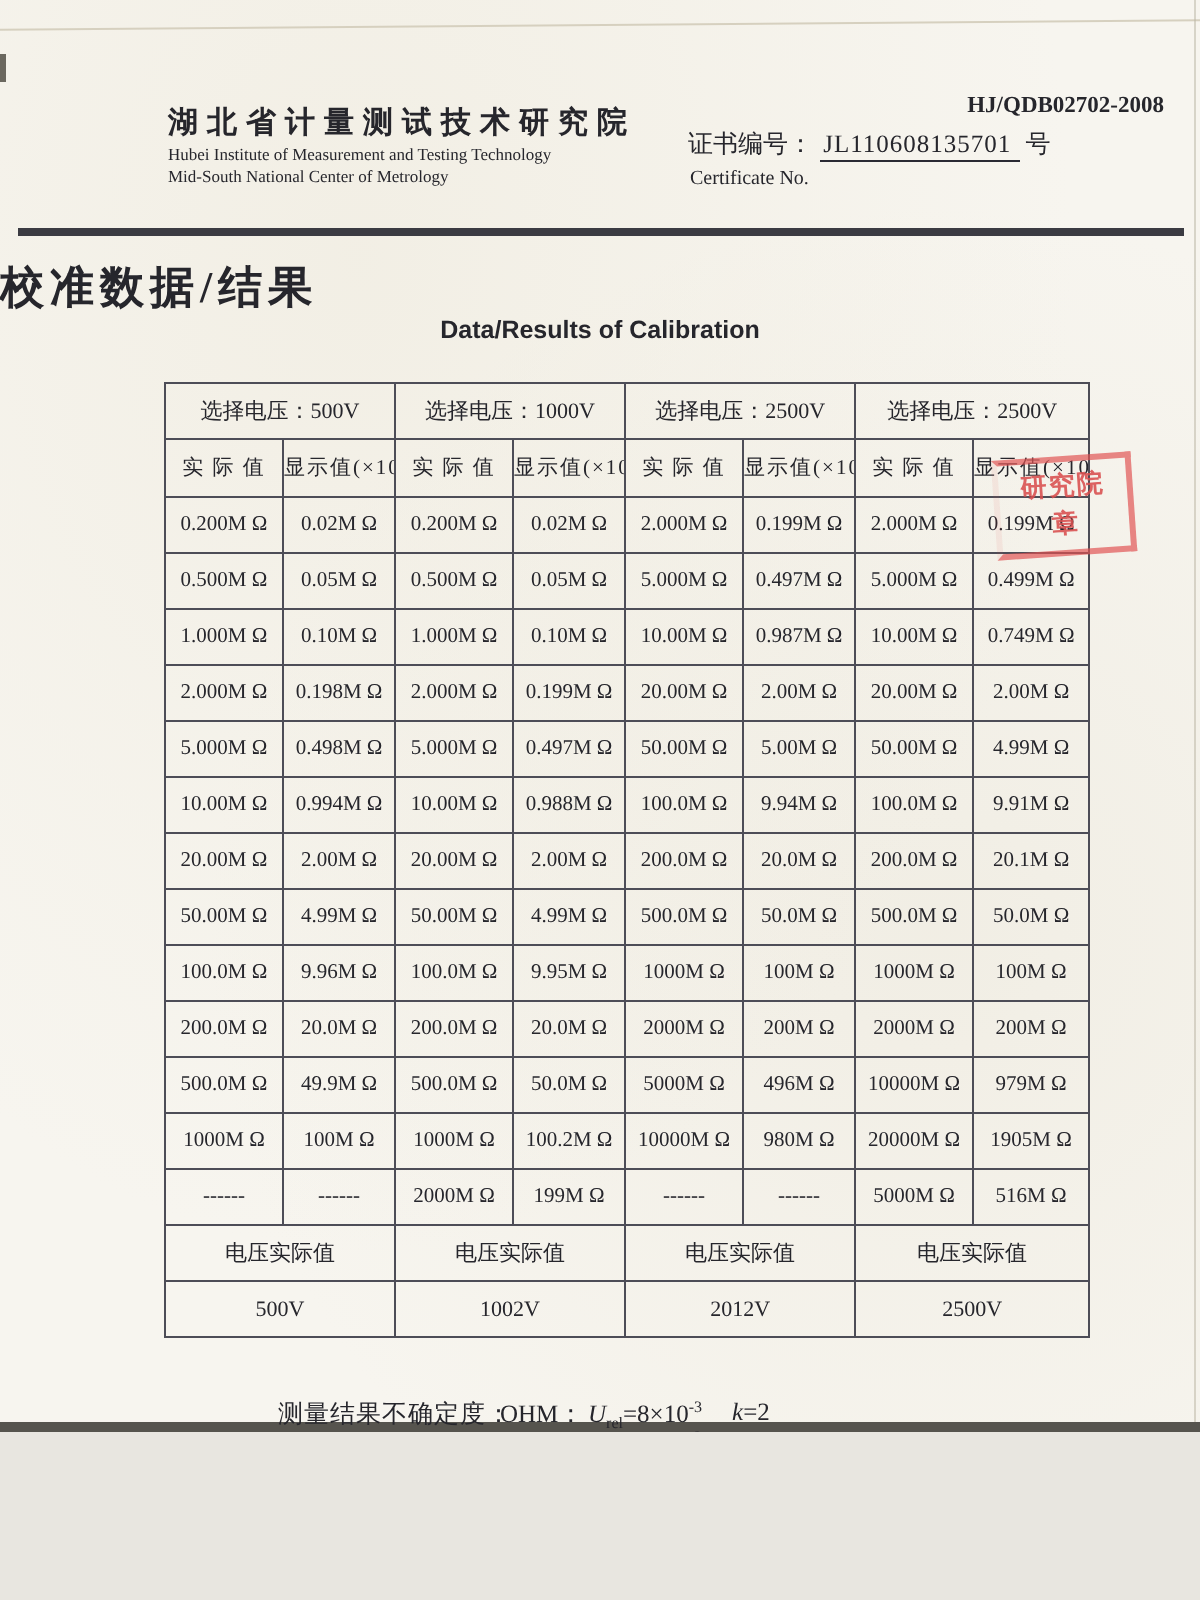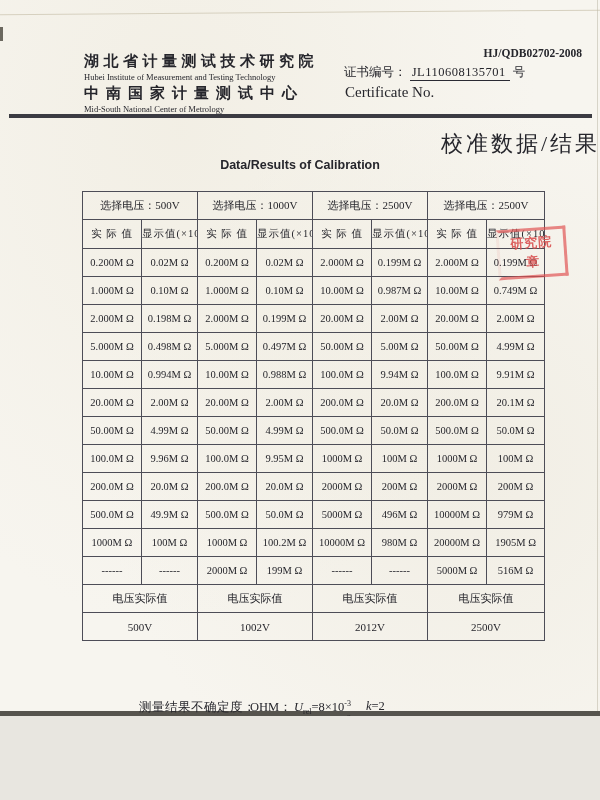--- a/index.html
+++ b/index.html
@@ -27,27 +27,27 @@
     background:rgba(190,184,168,0.55); }
 
   
   .org-block { position:absolute; left:84px; top:52px; }
   .org-cn1 { font-size:15px; font-weight:bold; letter-spacing:4.5px; white-space:nowrap; }
   .org-en  { font-size:8.5px; margin-top:1px; white-space:nowrap; }
   .org-cn2 { font-size:15px; font-weight:bold; letter-spacing:7px; margin-top:2px; white-space:nowrap; }
   .doc-code { position:absolute; right:18px; top:47px; font-size:11.5px; font-weight:bold; }
   .cert-line { position:absolute; left:344px; top:64px; font-size:12.5px; white-space:nowrap; }
   .cert-no { border-bottom:1px solid #2a2a33; padding:0 4px 1px 2px; letter-spacing:0.5px; }
-  .cert-en { position:absolute; left:345px; top:84px; font-size:15px; }
+  .cert-en { position:absolute; left:345px; top:84px; font-size:10px; }
   .double-rule { position:absolute; left:9px; right:8px; top:114px; height:3px;
     background:#3b3b42; border-bottom:1px solid #3b3b42; box-shadow:0 5px 0 -4px #3b3b42; }
 
   
-  .title-cn { position:absolute; left:0; right:0; top:129px; text-align:right;
-    font-size:22px; font-weight:normal; letter-spacing:3px; }
+  .title-cn { position:absolute; left:0; right:0; top:129px; text-align:left;
+    font-size:22px; font-weight:bold; letter-spacing:3px; }
   .title-en { position:absolute; left:0; right:0; top:158px; text-align:center;
     font-size:12.5px; font-weight:bold; font-family:"Liberation Sans","DejaVu Sans",sans-serif; }
 
   
   table.cal { position:absolute; left:82px; top:191px; width:462px;
     border-collapse:collapse; table-layout:fixed; }
   table.cal th, table.cal td {
     border:1px solid #4d4d57; text-align:center; vertical-align:middle;
     font-weight:normal; font-size:10.5px; padding:0; overflow:hidden; white-space:nowrap; }
   tr.group-row { height:28px; } tr.group-row th { font-size:11px; }
@@ -86,21 +86,20 @@
 <div class="page">
 
   <div class="scan-top-line"></div>
   <div class="scan-left-mark"></div>
   <div class="scan-right-line"></div>
   <div class="scan-bottom-strip"></div>
 
   <div class="org-block">
     <div class="org-cn1">湖北省计量测试技术研究院</div>
     <div class="org-en">Hubei Institute of Measurement and Testing Technology</div>
-    <div class="org-cn2">中南国家计量测试中心</div>
     <div class="org-en">Mid-South National Center of Metrology</div>
   </div>
 
   <div class="doc-code">HJ/QDB02702-2008</div>
 
   <div class="cert-line">
     <span>证书编号：</span>
     <span class="cert-no">JL110608135701</span>
     <span>号</span>
   </div>
@@ -143,20 +142,30 @@
           <td>0.200M Ω</td>
           <td>0.02M Ω</td>
           <td>0.200M Ω</td>
           <td>0.02M Ω</td>
           <td>2.000M Ω</td>
           <td>0.199M Ω</td>
           <td>2.000M Ω</td>
           <td>0.199M Ω</td>
         </tr>
         <tr class="data-row">
+          <td>0.500M Ω</td>
+          <td>0.05M Ω</td>
+          <td>0.500M Ω</td>
+          <td>0.05M Ω</td>
+          <td>5.000M Ω</td>
+          <td>0.497M Ω</td>
+          <td>5.000M Ω</td>
+          <td>0.499M Ω</td>
+        </tr>
+        <tr class="data-row">
           <td>1.000M Ω</td>
           <td>0.10M Ω</td>
           <td>1.000M Ω</td>
           <td>0.10M Ω</td>
           <td>10.00M Ω</td>
           <td>0.987M Ω</td>
           <td>10.00M Ω</td>
           <td>0.749M Ω</td>
         </tr>
         <tr class="data-row">

